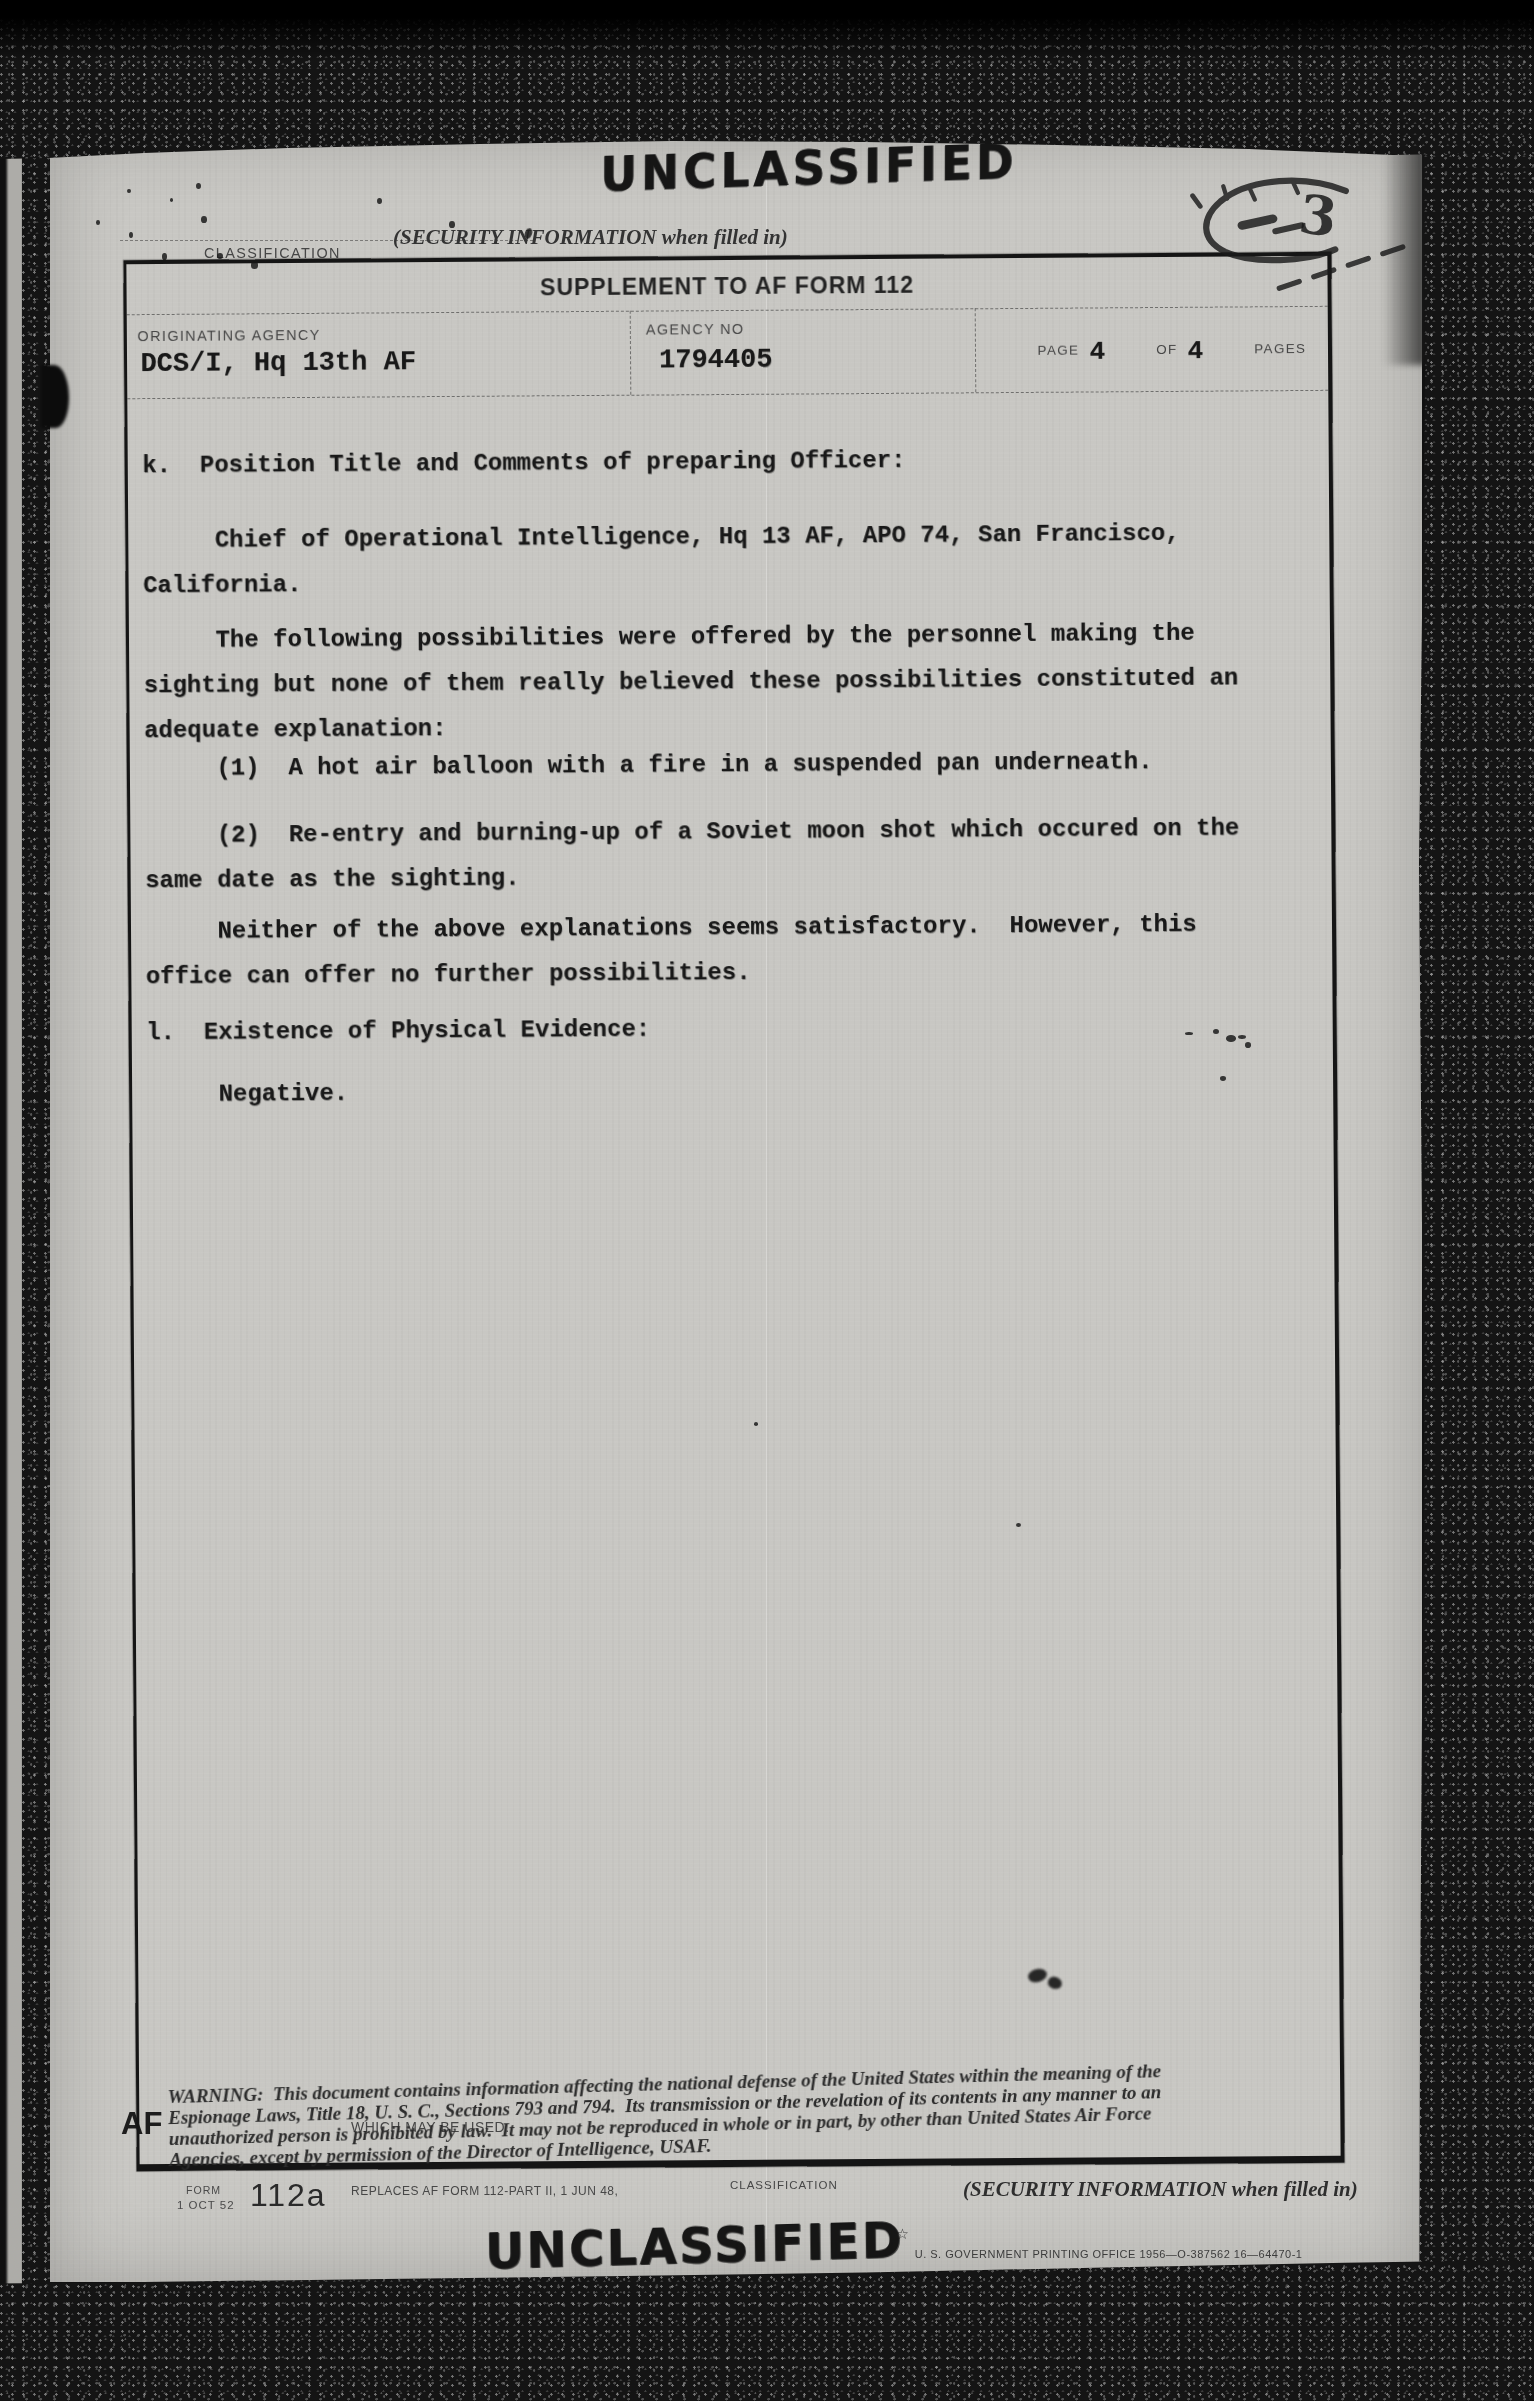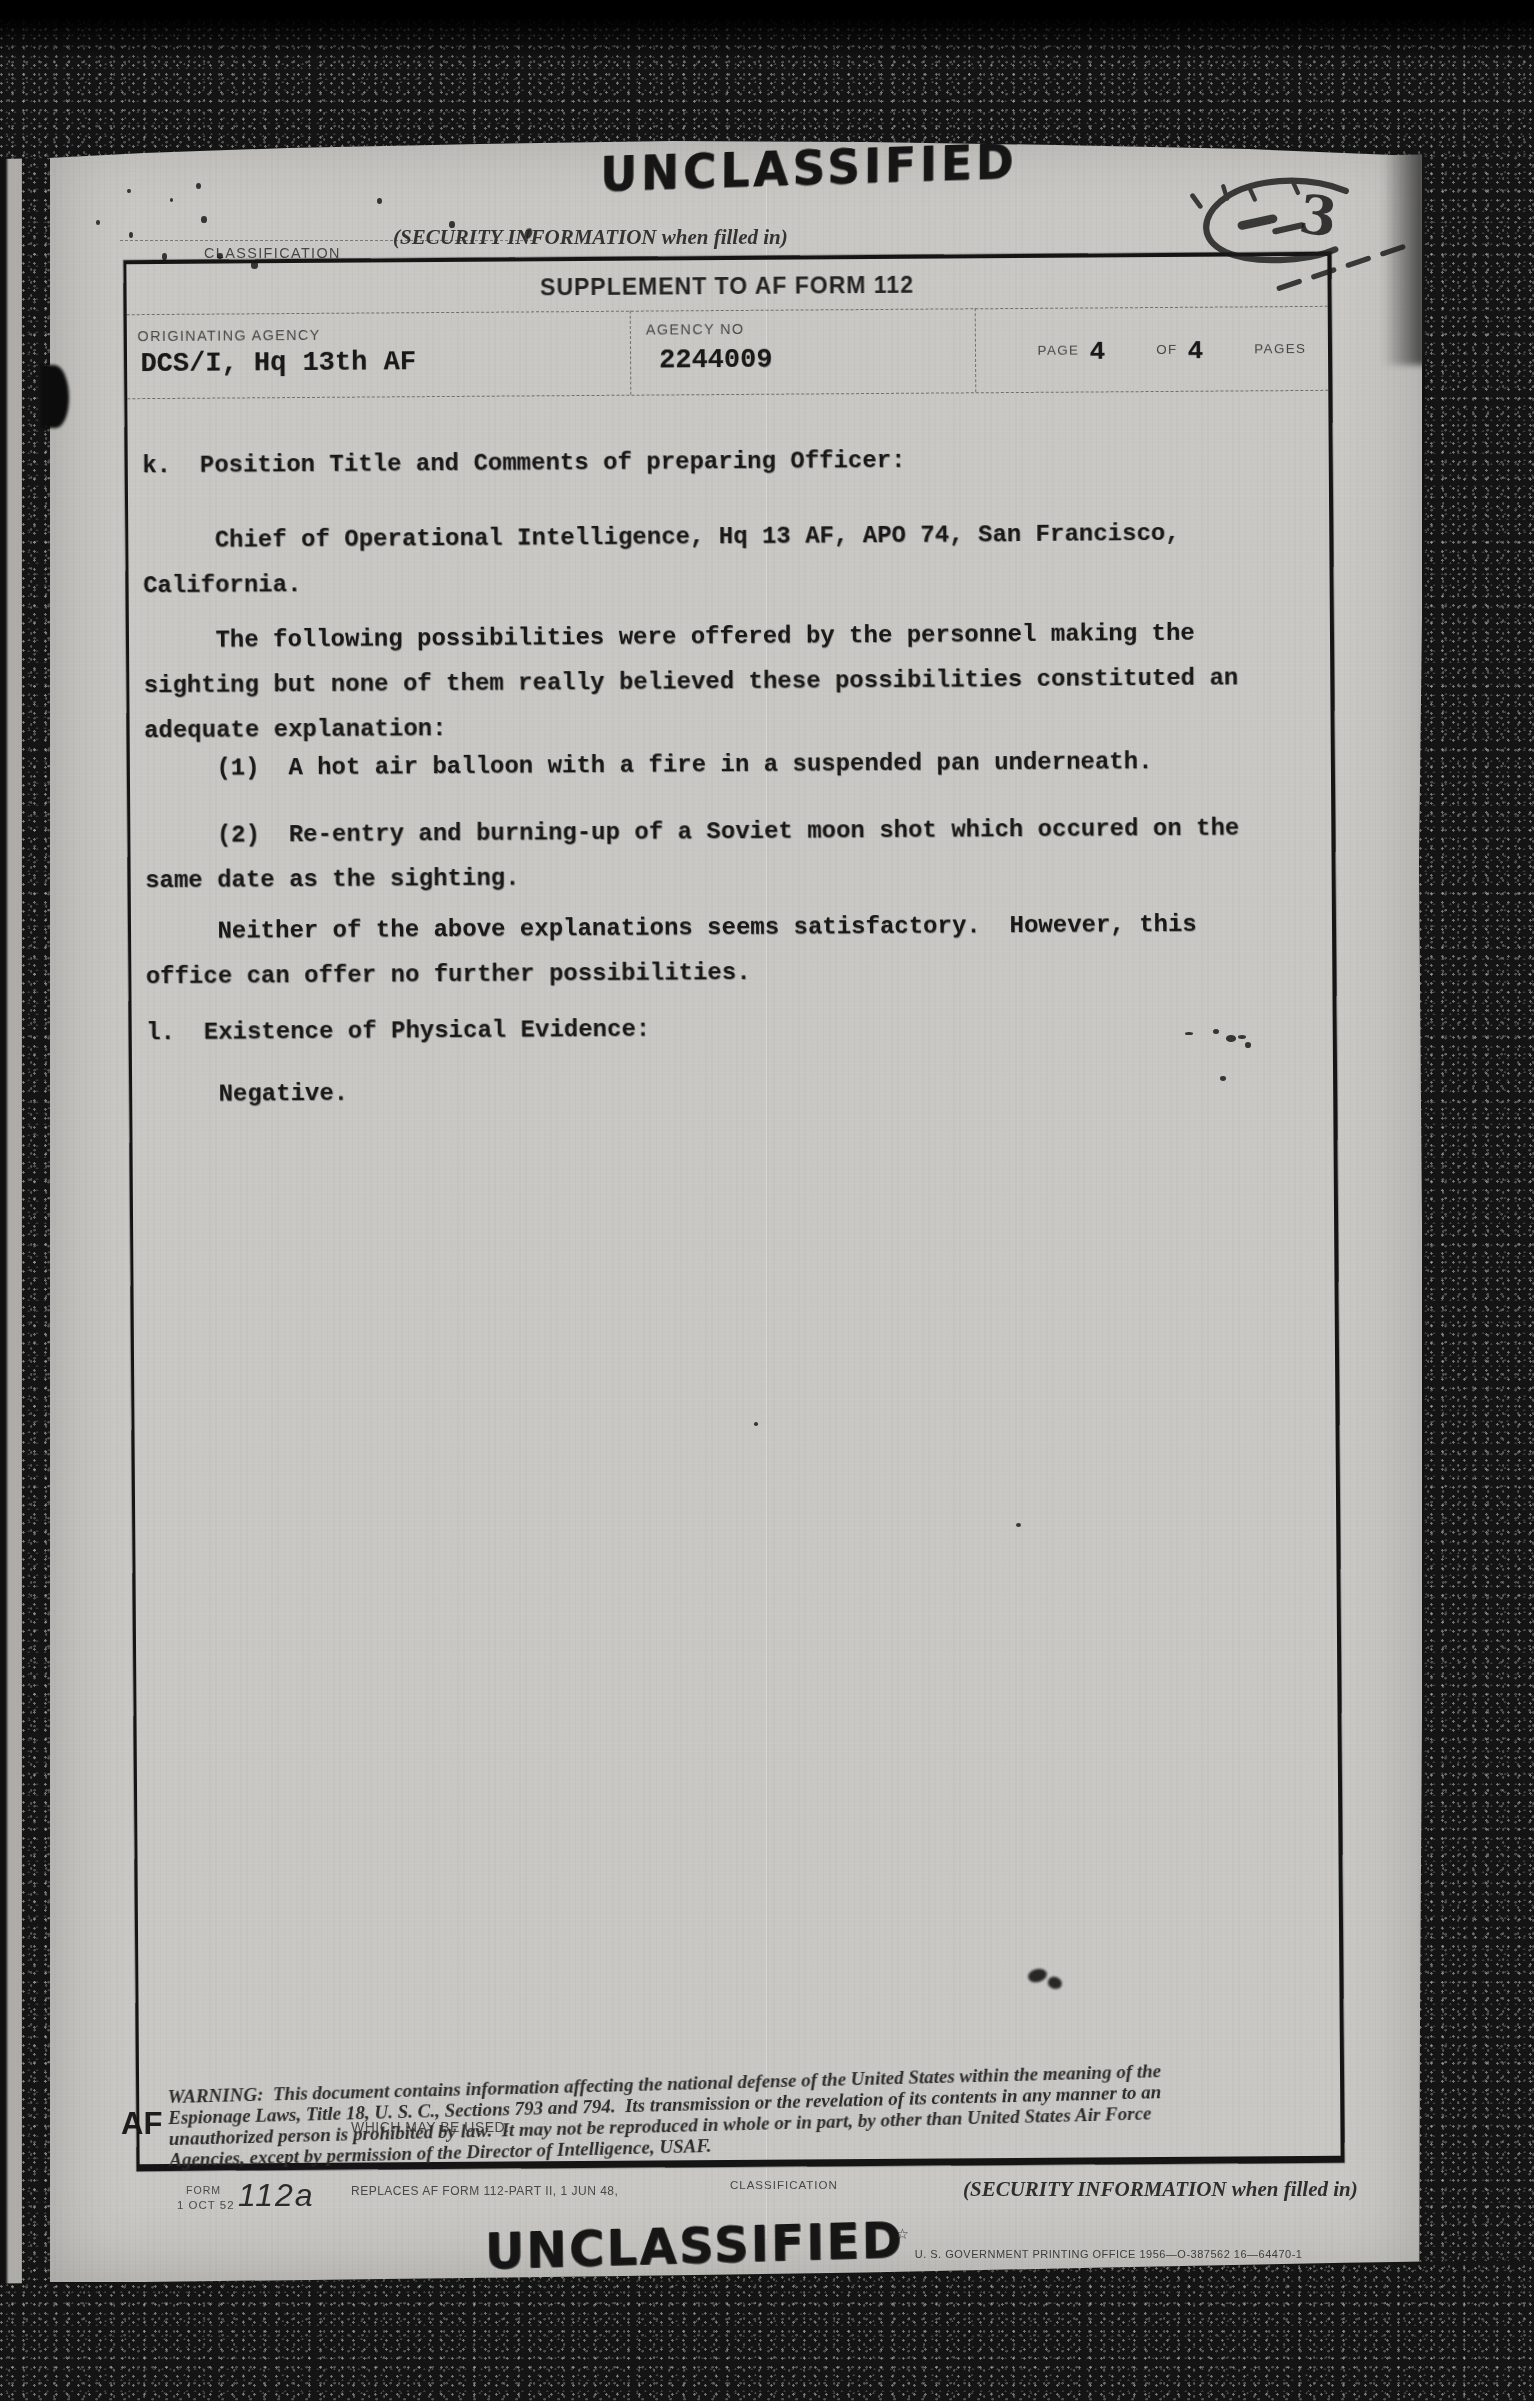--- a/index.html
+++ b/index.html
@@ -72,21 +72,21 @@
   .page-cell .type{font-size:26px;transform:translateY(2.4px);}
   
   .para{position:absolute;left:14.4px;font-size:24px;line-height:45px;}
   
   .warning{left:29px;top:1811px;width:1162px;font-size:19px;line-height:21px;color:#2c2c2c;
     filter:blur(0.7px);transform:rotate(-1.1deg);white-space:pre;font-weight:600;}
   
   .f-af{left:73px;top:1976px;font-size:31px;font-weight:600;color:#1d1d1d;filter:blur(0.4px);}
   .f-form{left:138px;top:2054px;font-size:10.6px;color:#4a4a4a;filter:blur(0.3px);letter-spacing:1px;}
   .f-date{left:129px;top:2069px;font-size:11.5px;color:#4a4a4a;filter:blur(0.3px);letter-spacing:1px;}
-  .f-num{left:190px;top:2047px;font-size:32px;font-weight:400;color:#2a2a2a;filter:blur(0.4px);letter-spacing:1.9px;font-style:italic;}
+  .f-num{left:202px;top:2047px;font-size:32px;font-weight:400;color:#2a2a2a;filter:blur(0.4px);letter-spacing:1.9px;}
   .f-rep1{left:303px;top:2054px;font-size:12px;color:#474747;filter:blur(0.4px);letter-spacing:0.5px;}
   .f-rep2{left:303px;top:1989px;font-size:14px;color:#474747;filter:blur(0.4px);letter-spacing:0.5px;}
   .f-class{left:682px;top:2049px;font-size:11.5px;letter-spacing:1px;}
   .f-note{left:915px;top:2047px;font-size:21px;font-weight:700;color:#2e2e2e;filter:blur(0.4px);white-space:nowrap;}
   .f-gpo{left:848px;top:2078px;display:flex;align-items:center;gap:5.8px;color:#3c3c3c;filter:blur(0.3px);}
   .f-gpo .star{font-size:14.4px;}
   .f-gpo .gpo-text{font-size:11px;letter-spacing:0.5px;white-space:nowrap;margin-top:40px;}
   
   .speck{position:absolute;background:#1c1c1c;border-radius:50%;filter:blur(0.5px);opacity:.85;}
   .smudge{position:absolute;background:#161616;border-radius:45% 55% 50% 50%;filter:blur(0.8px);opacity:.9;}
@@ -128,21 +128,21 @@
 
       <div class="abs hdr-rule" style="top:50px"></div>
       <div class="abs hdr-rule" style="top:134px"></div>
       <div class="abs vdiv" style="left:503px"></div>
       <div class="abs vdiv" style="left:848px"></div>
 
       <div class="abs label hdr-label" style="left:10.6px;top:64px">ORIGINATING AGENCY</div>
       <div class="abs type hdr-value" style="left:13.4px;top:85px">DCS/I, Hq 13th AF</div>
 
       <div class="abs label hdr-label" style="left:519px;top:61px">AGENCY NO</div>
-      <div class="abs type hdr-value" style="left:532px;top:85px">2244009</div>
+      <div class="abs type hdr-value" style="left:532px;top:85px">1794405</div>
 
       <div class="abs page-cell">
         <span class="label">PAGE</span>
         <span class="type">4</span>
         <span class="label">OF</span>
         <span class="type">4</span>
         <span class="label">PAGES</span>
       </div>
 
       <div class="para type" style="top:179px">k.  Position Title and Comments of preparing Officer:</div>

